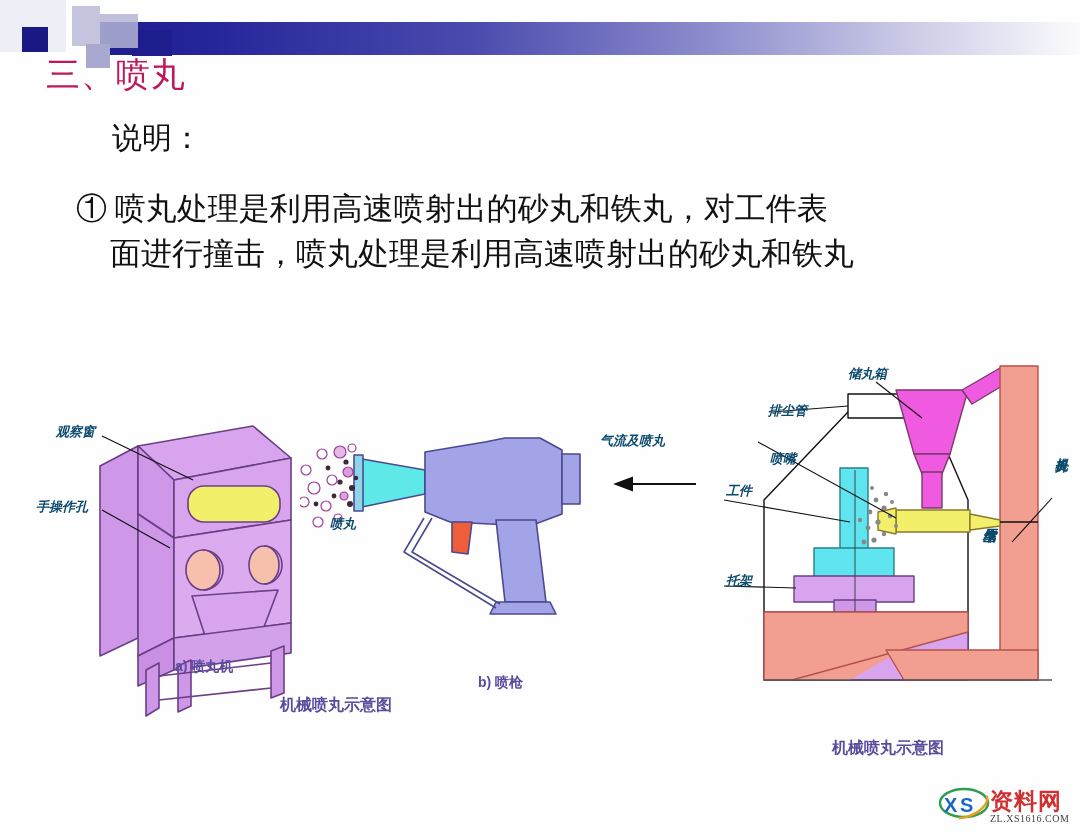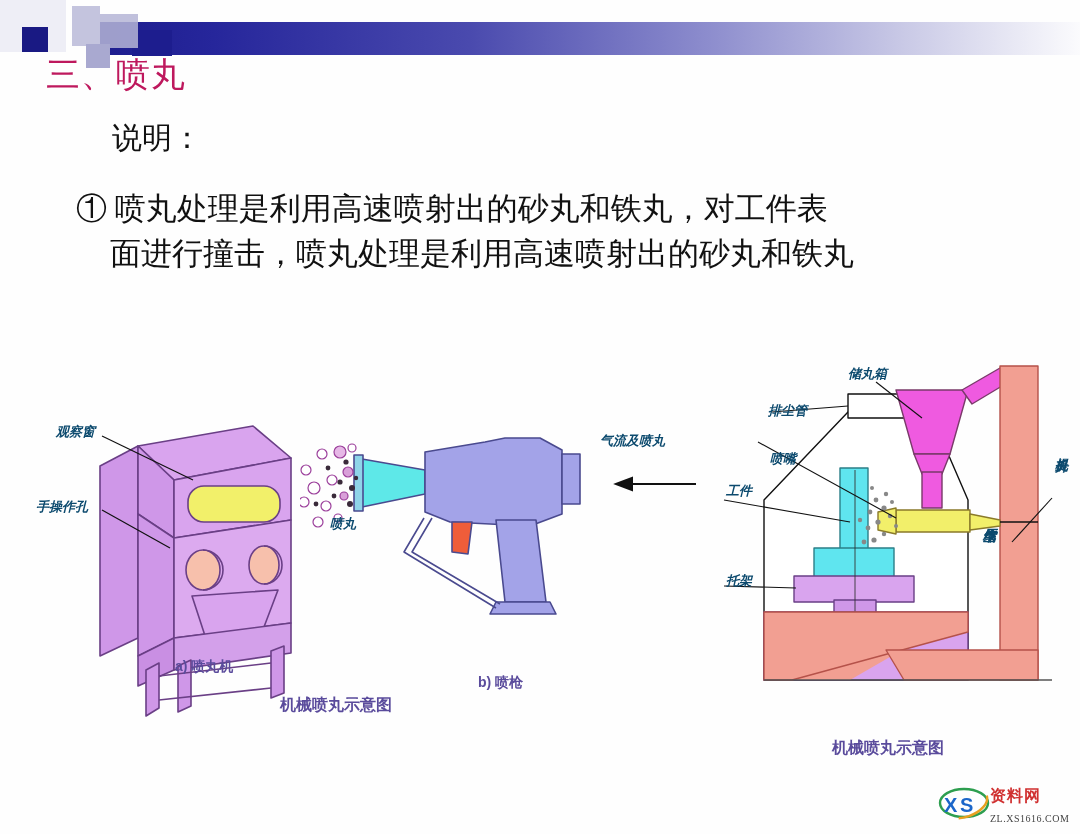--- a/index.html
+++ b/index.html
@@ -50,21 +50,21 @@
   .fig-caption{
     position:absolute;font-size:14px;color:#5a4b9c;white-space:nowrap;
     font-family:Liberation Sans, sans-serif;font-weight:700;
   }
   .fig-caption.big{font-size:16px;}
   .vert{writing-mode:vertical-rl;text-orientation:upright;}
 
   
   #watermark{position:absolute;left:938px;top:784px;width:140px;height:48px;}
   #wm-text{
-    position:absolute;left:52px;top:2px;font-size:16px;font-weight:700;
+    position:absolute;left:52px;top:2px;font-size:23px;font-weight:700;
     color:#d03030;font-family:"Liberation Sans","DejaVu Sans",sans-serif;
     letter-spacing:1px;
   }
   #wm-url{
     position:absolute;left:52px;top:29px;font-size:10px;color:#444;
     font-family:Liberation Serif, serif;letter-spacing:.5px;
   }
   #wm-logo{position:absolute;left:0;top:2px;width:52px;height:34px;}
 </style>
 </head>

